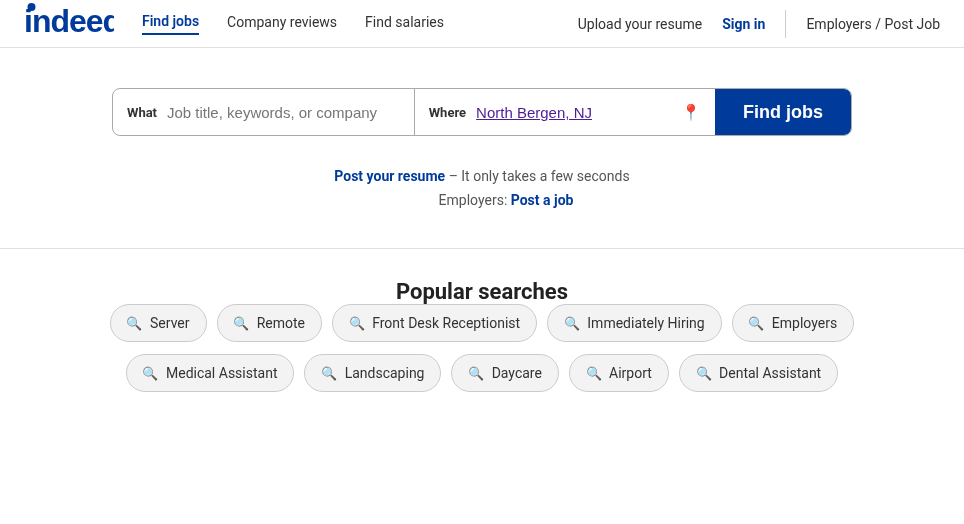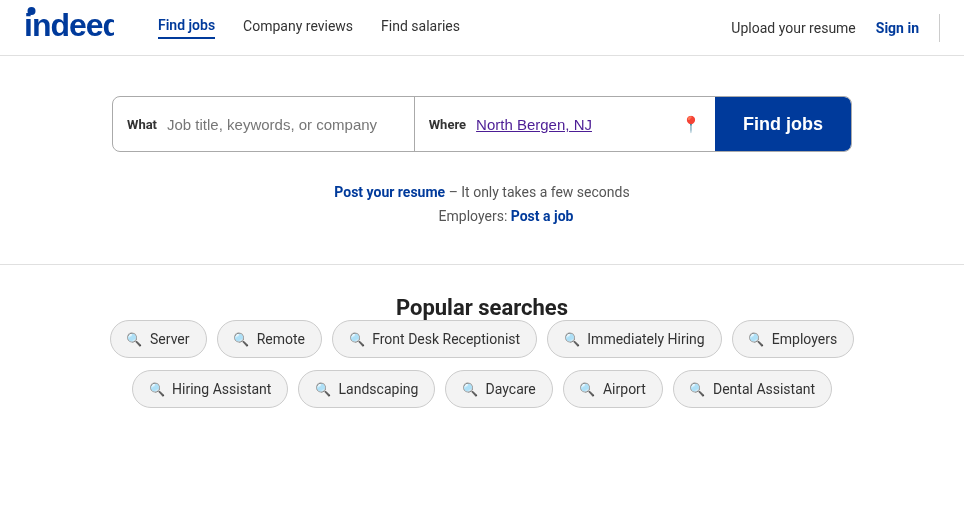--- a/index.html
+++ b/index.html
@@ -15,23 +15,23 @@
       width: 964px;
       min-height: 524px;
       overflow-x: hidden;
     }
 
     
     .header {
       display: flex;
       align-items: center;
       padding: 0 24px;
-      height: 56px;
+      height: 48px;
       border-bottom: 1px solid #e0e0e0;
-      gap: 36px;
+      gap: 20px;
     }
 
     .logo {
       display: flex;
       align-items: center;
       margin-right: 8px;
     }
 
     .logo-text {
       font-size: 30px;
@@ -98,21 +98,21 @@
       align-items: center;
     }
 
     .search-bar {
       display: flex;
       align-items: stretch;
       border: 1.5px solid #aaa;
       border-radius: 8px;
       overflow: hidden;
       width: 740px;
-      height: 56px;
+      height: 48px;
     }
 
     .search-field {
       display: flex;
       align-items: center;
       padding: 0 14px;
       flex: 1;
       border-right: 1.5px solid #aaa;
     }
 
@@ -261,20 +261,21 @@
   <nav style="display:flex;align-items:center;gap:28px;height:100%;">
     <a class="nav-link active">Find jobs</a>
     <a class="nav-link">Company reviews</a>
     <a class="nav-link">Find salaries</a>
   </nav>
 
   <div class="header-right">
     <a class="upload-resume-link">Upload your resume</a>
     <a class="sign-in-link">Sign in</a>
     <div class="divider-v"></div>
+    <a class="employers-link">Employers / Post Job</a>
   </div>
 </header>
 
 <section class="search-section">
   <div class="search-bar">
     <div class="search-field">
       <span class="field-label">What</span>
       <input class="field-input" type="text" placeholder="Job title, keywords, or company" style="">
     </div>
     <div class="where-field">
@@ -319,21 +320,21 @@
     </a>
     <a class="chip">
       <span class="chip-icon">🔍</span>
       <span>Employers</span>
     </a>
   </div>
 
   <div class="popular-chips-row">
     <a class="chip">
       <span class="chip-icon">🔍</span>
-      <span>Hiring Assistant</span>
+      <span>Medical Assistant</span>
     </a>
     <a class="chip">
       <span class="chip-icon">🔍</span>
       <span>Landscaping</span>
     </a>
     <a class="chip">
       <span class="chip-icon">🔍</span>
       <span>Daycare</span>
     </a>
     <a class="chip">

